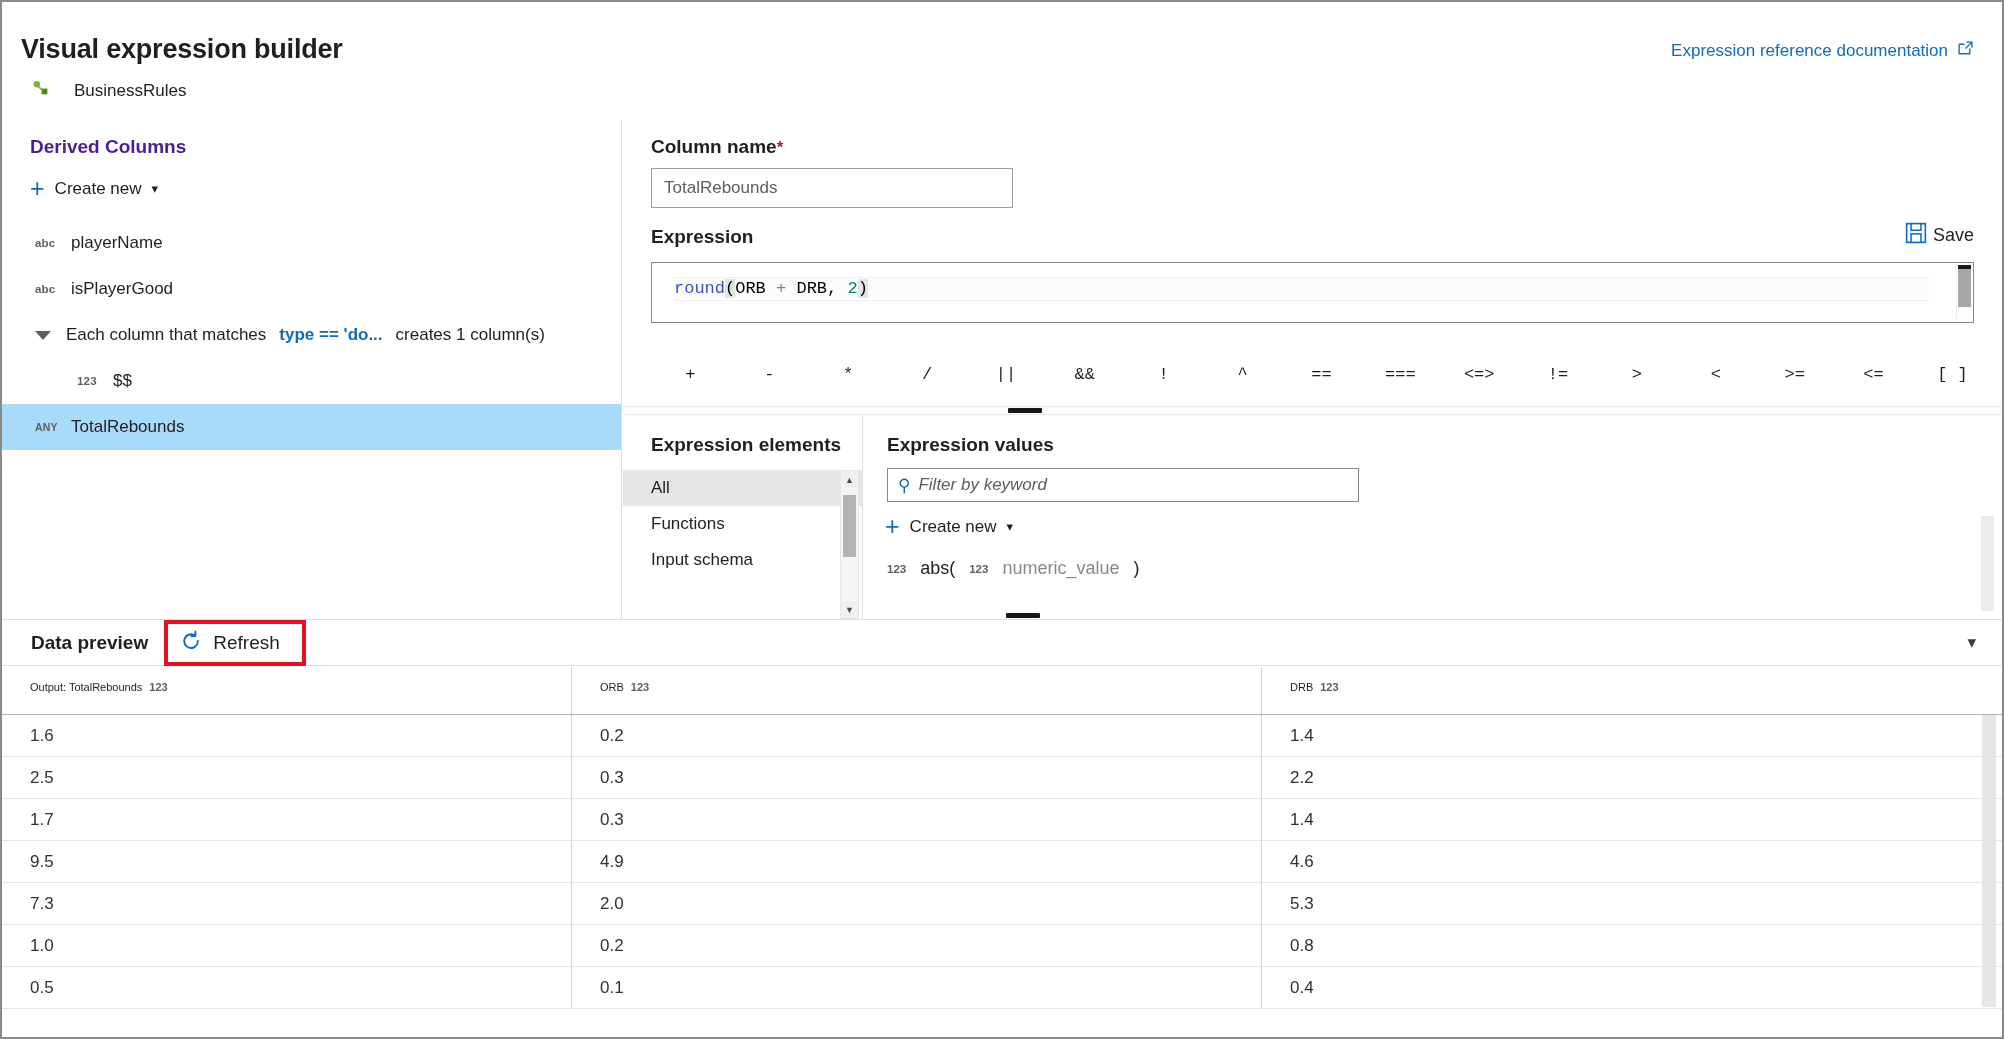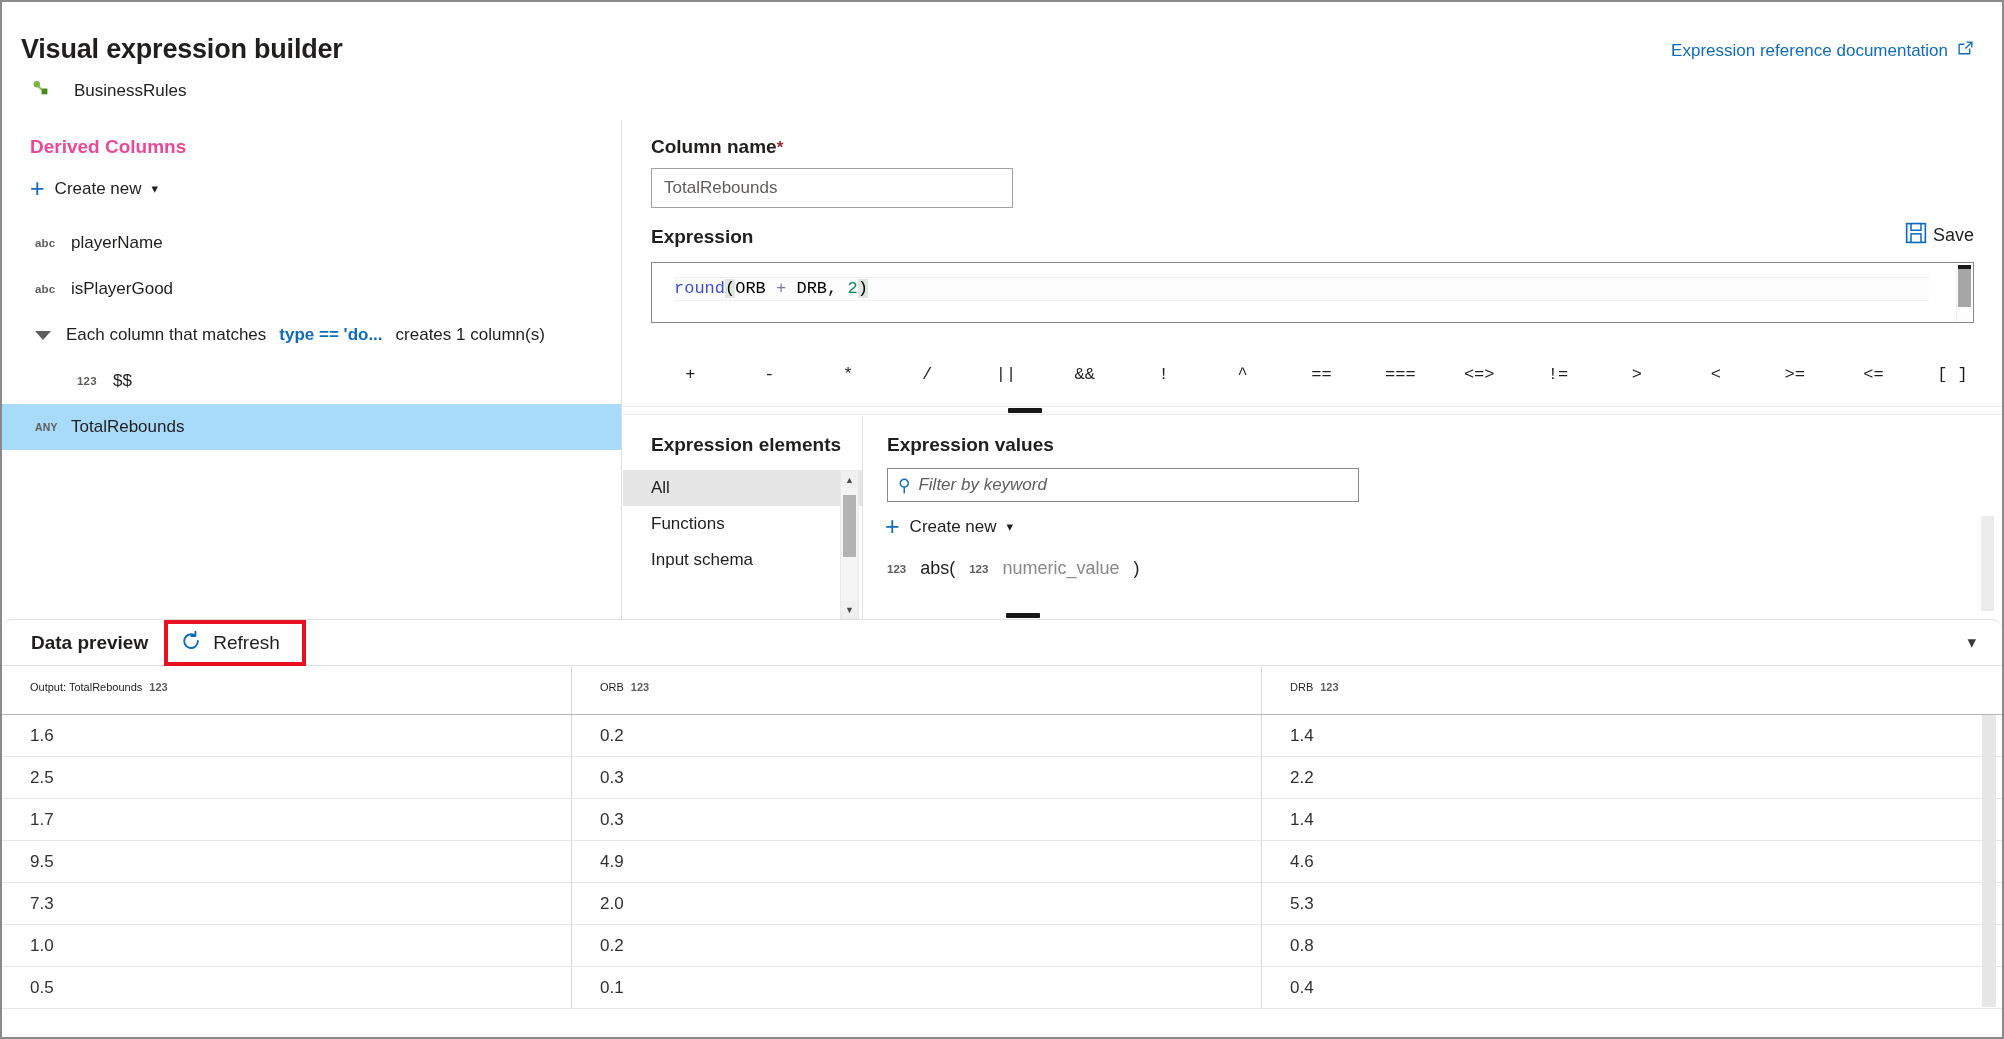--- a/index.html
+++ b/index.html
@@ -36,21 +36,21 @@
     font-size: 17px; color: #0f6cbd; cursor: pointer; white-space: nowrap;
   }
 
   
   .left-panel {
     position: absolute; left: 0; top: 118px; width: 620px; bottom: 418px;
     border-right: 1px solid #e1dfdd; background: #fff;
   }
   .section-title {
     position: absolute; left: 28px; top: 16px;
-    font-size: 19px; font-weight: 600; color: #ec4899;
+    font-size: 19px; font-weight: 600; color: #4c1d95;
   }
   .create-new {
     display: flex; align-items: center; gap: 10px;
     cursor: pointer; user-select: none;
   }
   .create-new-left {
     position: absolute; left: 28px; top: 56px;
   }
   .plus-icon {
     font-size: 25px; color: #0f6cbd; line-height: 1; font-weight: 300;
@@ -213,21 +213,21 @@
   .val-badge { font-size: 11.5px; color: #605e5c; font-weight: 600; }
   .val-arg { color: #8a8886; }
   .values-scrollbar {
     position: absolute; right: 8px; top: 100px; width: 13px; bottom: 8px;
     background: #ececec;
   }
 
   
   .preview-panel {
     position: absolute; left: 0; right: 0; bottom: 0; height: 418px;
-    border-top: 1px solid #e1dfdd; background: #fff; border-radius: 10px;
+    border-top: 1px solid #e1dfdd; background: #fff;
   }
   .preview-bar {
     position: absolute; left: 0; right: 0; top: 0; height: 46px;
     border-bottom: 1px solid #e1dfdd;
     display: flex; align-items: center;
   }
   .preview-title {
     margin-left: 29px; font-size: 19px; font-weight: 600; color: #201f1e;
   }
   .refresh-wrap {

